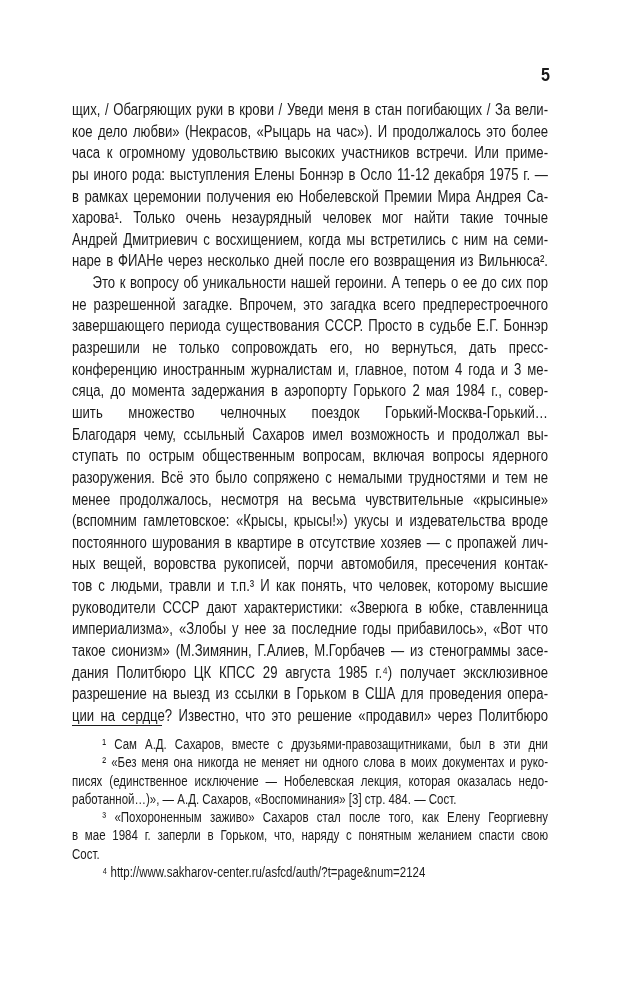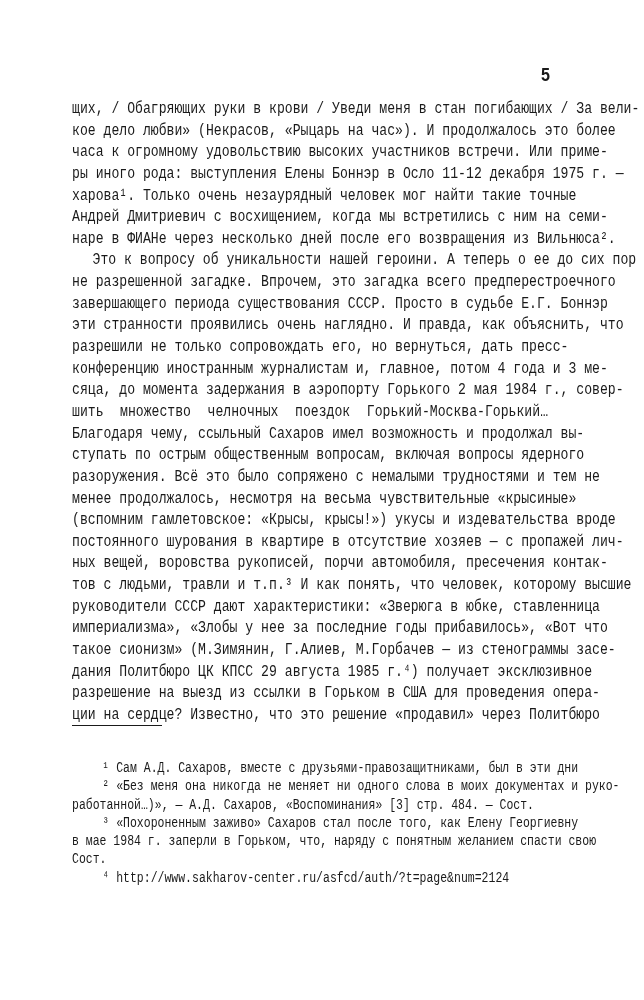--- a/index.html
+++ b/index.html
@@ -4,24 +4,24 @@
 <style>
   html, body { margin:0; padding:0; background:#ffffff; }
   body { width:644px; height:1000px; position:relative; overflow:hidden; color:#1a1a1a; }
   .page-number {
     position:absolute; left:528px; top:64px; width:22px; text-align:right;
     font-family:"Liberation Sans", sans-serif; font-weight:bold; font-size:19px;
     transform:scaleX(0.85); transform-origin:right top;
   }
   .block { position:absolute; left:72px; width:476px; }
   .main { top:99px; }
-  .notes { top:735px;margin-top:24px; }
+  .notes { top:735px; }
   .line {
     display:block; white-space:nowrap; overflow:visible;
-    font-family:Liberation Mono, monospace;
+    font-family:Liberation Sans, sans-serif;
   }
   .main .line { height:21.65px; line-height:21.65px; font-size:16px; }
   .notes .line { height:18.3px; line-height:18.3px; font-size:14px; }
   .inner {
     display:block; width:580px; transform:scaleX(0.8207); transform-origin:left top;
     text-align:justify; text-align-last:justify;
   }
   .inner.last { text-align-last:left; }
   .indent .inner { padding-left:25px; box-sizing:border-box; }
   .notes .indent .inner { padding-left:37px; }
@@ -39,39 +39,39 @@
     <div class="line">
       <span class="inner">кое дело любви» (Некрасов, «Рыцарь на час»). И продолжалось это более</span>
     </div>
     <div class="line">
       <span class="inner">часа к огромному удовольствию высоких участников встречи. Или приме-</span>
     </div>
     <div class="line">
       <span class="inner">ры иного рода: выступления Елены Боннэр в Осло 11-12 декабря 1975 г. —</span>
     </div>
     <div class="line">
+      <span class="inner">в рамках церемонии получения ею Нобелевской Премии Мира Андрея Са-</span>
+    </div>
+    <div class="line">
       <span class="inner">харова¹. Только очень незаурядный человек мог найти такие точные</span>
     </div>
     <div class="line">
       <span class="inner">Андрей Дмитриевич с восхищением, когда мы встретились с ним на семи-</span>
     </div>
     <div class="line">
       <span class="inner">наре в ФИАНе через несколько дней после его возвращения из Вильнюса².</span>
     </div>
     <div class="line indent">
       <span class="inner">Это к вопросу об уникальности нашей героини. А теперь о ее до сих пор</span>
     </div>
     <div class="line">
       <span class="inner">не разрешенной загадке. Впрочем, это загадка всего предперестроечного</span>
     </div>
     <div class="line">
       <span class="inner">завершающего периода существования СССР. Просто в судьбе Е.Г. Боннэр</span>
-    </div>
-    <div class="line">
-      <span class="inner">эти странности проявились очень наглядно. И правда, как объяснить, что</span>
     </div>
     <div class="line">
       <span class="inner">разрешили не только сопровождать его, но вернуться, дать пресс-</span>
     </div>
     <div class="line">
       <span class="inner">конференцию иностранным журналистам и, главное, потом 4 года и 3 ме-</span>
     </div>
     <div class="line">
       <span class="inner">сяца, до момента задержания в аэропорту Горького 2 мая 1984 г., совер-</span>
     </div>
@@ -125,20 +125,23 @@
 <div class="rule"></div>
 
 <div class="block notes" id="notes-block">
     <div class="line indent">
       <span class="inner">¹ Сам А.Д. Сахаров, вместе с друзьями-правозащитниками, был в эти дни</span>
     </div>
     <div class="line indent">
       <span class="inner">² «Без меня она никогда не меняет ни одного слова в моих документах и руко-</span>
     </div>
     <div class="line">
+      <span class="inner">писях (единственное исключение — Нобелевская лекция, которая оказалась недо-</span>
+    </div>
+    <div class="line">
       <span class="inner last">работанной…)», — А.Д. Сахаров, «Воспоминания» [3] стр. 484. — Сост.</span>
     </div>
     <div class="line indent">
       <span class="inner">³ «Похороненным заживо» Сахаров стал после того, как Елену Георгиевну</span>
     </div>
     <div class="line">
       <span class="inner">в мае 1984 г. заперли в Горьком, что, наряду с понятным желанием спасти свою</span>
     </div>
     <div class="line">
       <span class="inner last">Сост.</span>

